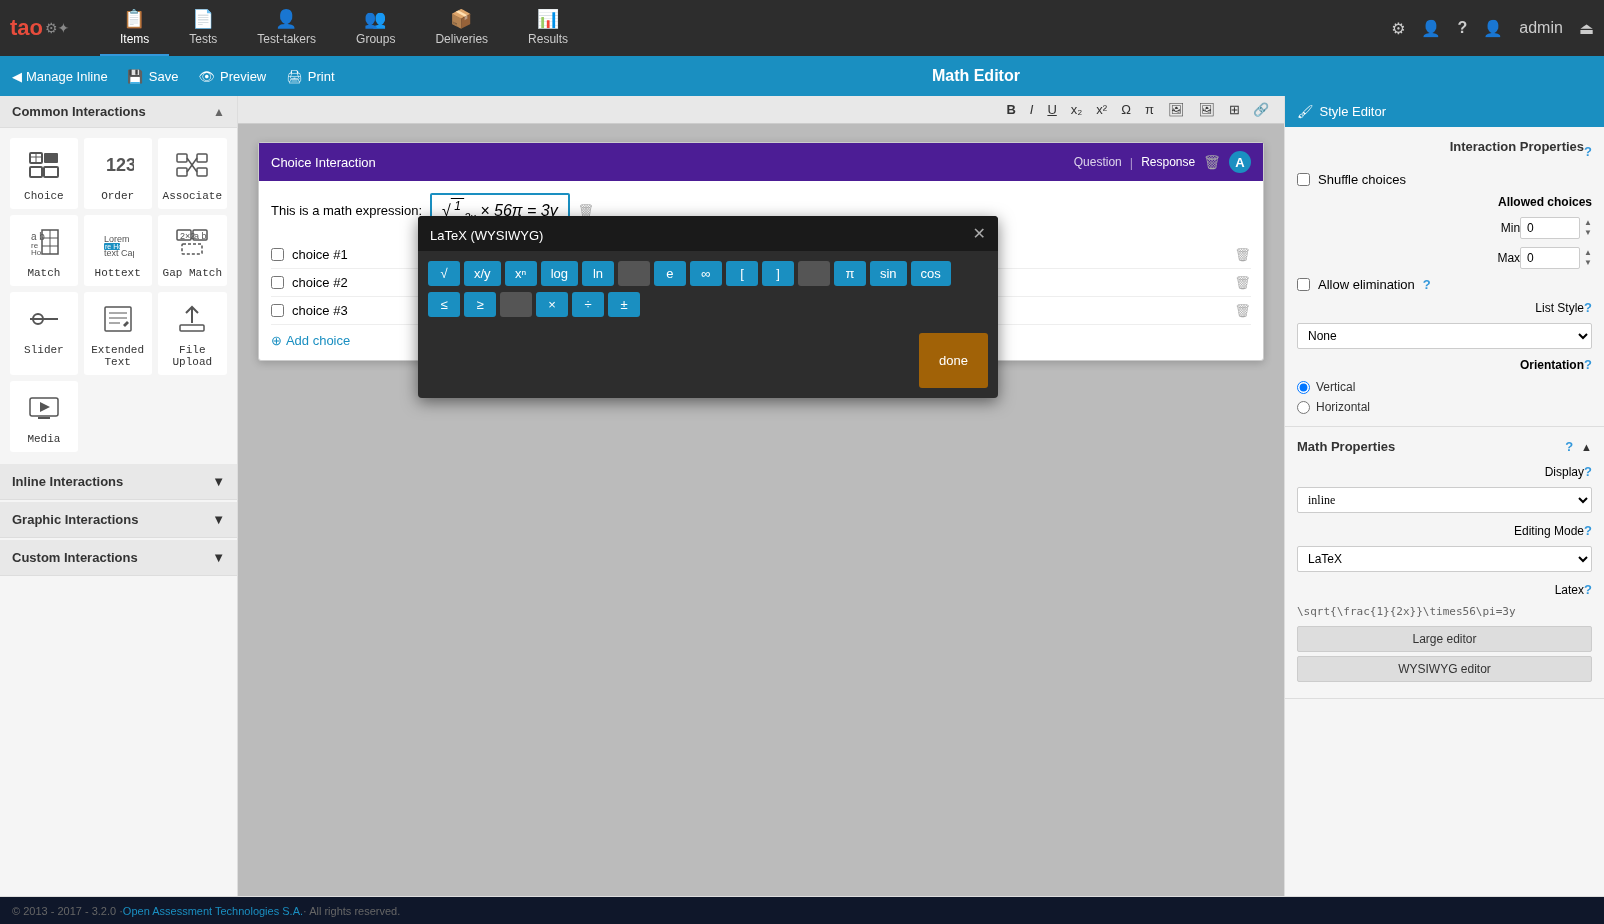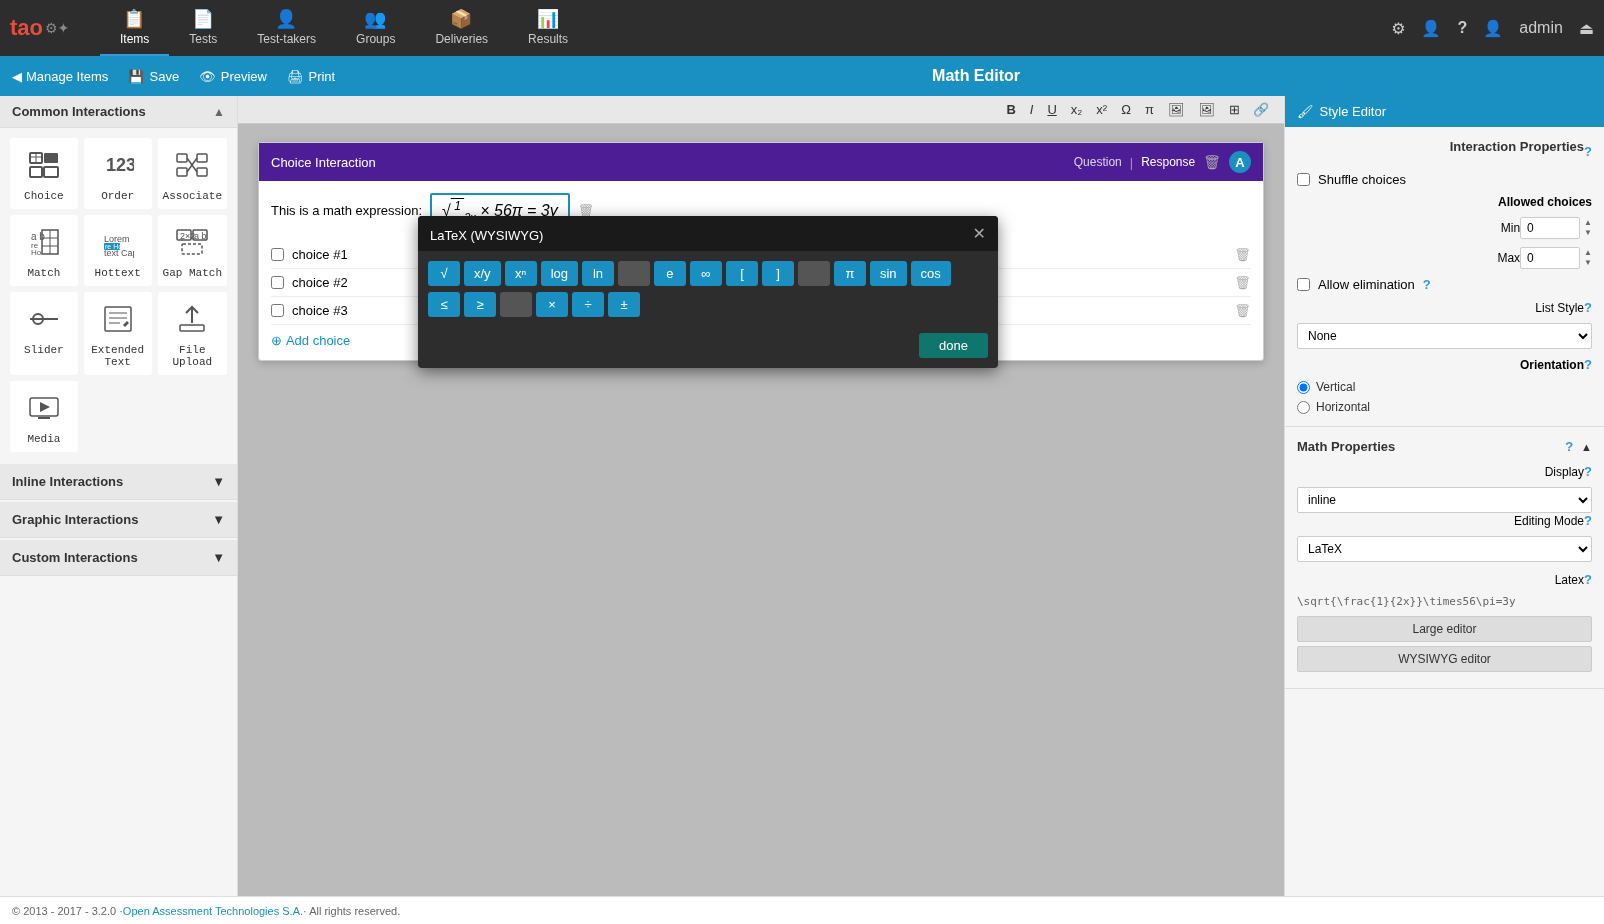--- a/index.html
+++ b/index.html
@@ -390,32 +390,32 @@
       min-height: 150px;
       font-size: 18px;
       font-style: italic;
     }
     .latex-done-row {
       display: flex;
       justify-content: flex-end;
       padding: 0 10px 10px;
     }
     .done-btn {
-      background: #0f766e;
+      background: #a16207;
       color: #fff;
       border: none;
-      padding: 5px 20px;
+      padding: 20px 20px;
       border-radius: 3px;
       cursor: pointer;
       font-size: 13px;
     }
 
     
     .footer {
-      background: #ffffff;
+      background: #0f172a;
       border-top: 1px solid #ddd;
       height: 28px;
       display: flex;
       align-items: center;
       padding: 0 12px;
       font-size: 11px;
       color: #666;
     }
     .footer a { color: #1a8fc1; text-decoration: none; }
 
@@ -501,21 +501,21 @@
     <span title="Help" style="font-weight:bold;">?</span>
     <span>👤</span>
     <span class="admin-label">admin</span>
     <span>⏏</span>
   </div>
 </div>
 
 <div class="sub-header">
   <div class="sub-header-left">
     <span>◀</span>
-    <span>Manage Items</span>
+    <span>Manage Inline</span>
   </div>
   <div class="sub-header-actions">
     <div class="action-btn">
       <span>💾</span>
       <span>Save</span>
     </div>
     <div class="action-btn">
       <span>👁</span>
       <span>Preview</span>
     </div>
@@ -841,21 +841,21 @@
         <span>Math Properties</span>
         <div style="display:flex;gap:8px;align-items:center;">
           <span class="help-icon">?</span>
           <span class="chevron">▲</span>
         </div>
       </div>
       <div class="property-row">
         <span style="font-size:12px;">Display</span>
         <span class="help-icon">?</span>
       </div>
-      <select class="select-input" style="">
+      <select class="select-input" style="margin-bottom:10px;font-family:Liberation Serif, serif;">
         <option>inline</option>
         <option>block</option>
       </select>
       <div class="property-row">
         <span style="font-size:12px;">Editing Mode</span>
         <span class="help-icon">?</span>
       </div>
       <select class="select-input" style="margin-bottom:10px;">
         <option>LaTeX</option>
         <option>WYSIWYG</option>

